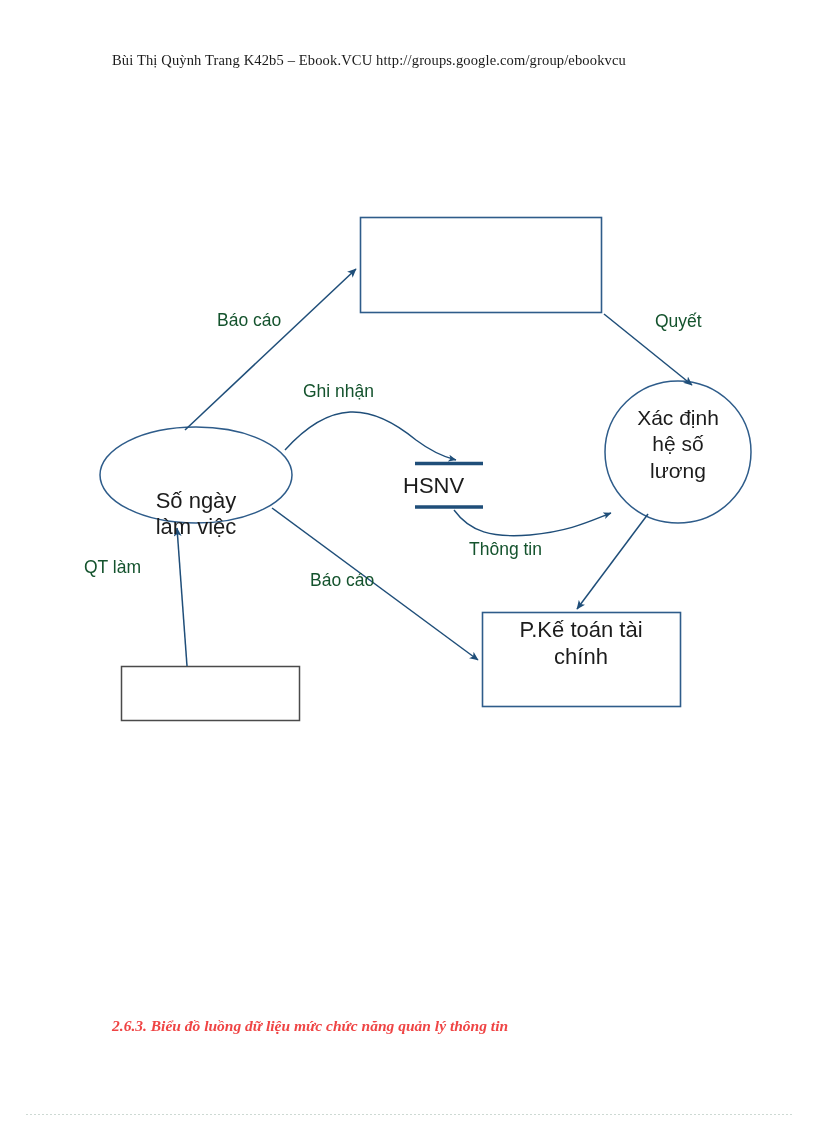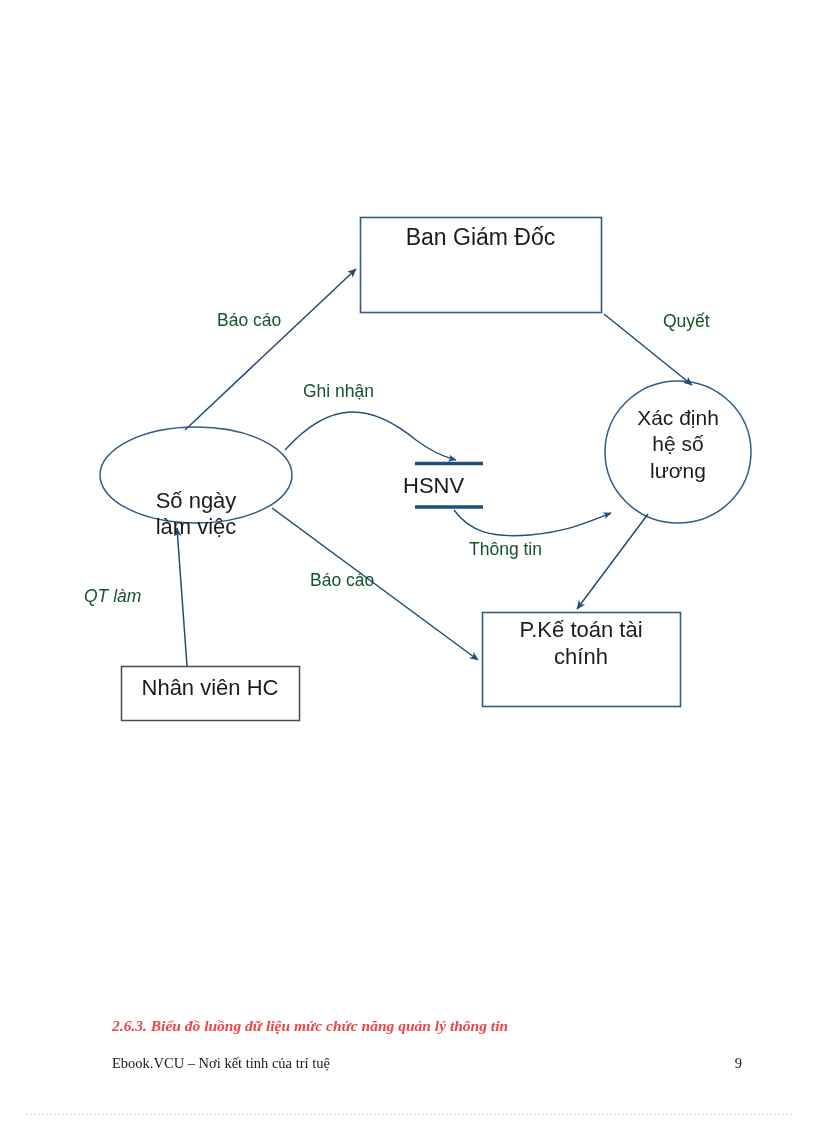--- a/index.html
+++ b/index.html
@@ -67,24 +67,24 @@
 
   
   .edge-label {
     position: absolute;
     color: #14532d;
     font-family: "Liberation Sans", sans-serif;
     font-size: 17.5px;
     white-space: nowrap;
   }
   .el-baocao1  { left: 217px; top: 310px; }
-  .el-quyet    { left: 655px; top: 311px; margin-left: 8px; }
+  .el-quyet    { left: 655px; top: 311px; }
   .el-ghinhan  { left: 303px; top: 381px; }
   .el-thongtin { left: 469px; top: 539px; }
-  .el-qtlam    { left: 84px;  top: 586px; font-style: italic; }
+  .el-qtlam    { left: 84px;  top: 557px; }
   .el-baocao2  { left: 310px; top: 570px; }
 
   
   .doc-caption {
     position: absolute;
     left: 112px;
     top: 1017px;
     font-family: "Liberation Serif", serif;
     font-weight: bold;
     font-style: italic;
@@ -112,20 +112,21 @@
     height: 1px;
     background: repeating-linear-gradient(to right,
       rgba(90,130,110,0.30) 0 2px, rgba(255,255,255,0) 2px 4px);
   }
 </style>
 </head>
 <body>
 
 <div class="page">
 
+  <div class="doc-header">Bùi Thị Quỳnh Trang K42b5 – Ebook.VCU http://groups.google.com/group/ebookvcu</div>
 
   <div class="diagram">
     <svg width="816" height="1123" viewBox="0 0 816 1123" xmlns="http://www.w3.org/2000/svg">
       <defs>
         <marker id="arrow" markerWidth="10" markerHeight="8" refX="8.4" refY="4" orient="auto" markerUnits="userSpaceOnUse">
           <path d="M0,0 L9,4 L0,8 L2.3,4 Z" fill="#1F4E79"></path>
         </marker>
         <marker id="arrowsm" markerWidth="9" markerHeight="7" refX="7.6" refY="3.5" orient="auto" markerUnits="userSpaceOnUse">
           <path d="M0,0 L8,3.5 L0,7 L2,3.5 Z" fill="#1F4E79"></path>
         </marker>
@@ -155,50 +156,44 @@
       <path d="M 454,510 C 470,532 492,538 530,535 C 570,531 588,522 611,513" fill="none" stroke="#1F4E79" stroke-width="1.4" marker-end="url(#arrowsm)"></path>
 
       <path d="M 187,666 L 177,528" fill="none" stroke="#1F4E79" stroke-width="1.5" marker-end="url(#arrow)"></path>
 
       <path d="M 272,508 L 478,660" fill="none" stroke="#1F4E79" stroke-width="1.5" marker-end="url(#arrow)"></path>
 
       <path d="M 648,514 L 577,609" fill="none" stroke="#1F4E79" stroke-width="1.5" marker-end="url(#arrow)"></path>
     </svg>
   </div>
 
-  <div class="node-label nl-bgd">Ban Giám Đốc</div>
 
   <div class="node-label nl-songay">Số ngày
 làm việc</div>
 
   <div class="node-label nl-xacdinh">Xác định
 hệ số
 lương</div>
 
   <div class="node-label nl-hsnv">HSNV</div>
 
   <div class="node-label nl-pke">P.Kế toán tài
 chính</div>
 
-  <div class="node-label nl-nvhc">Nhân viên HC</div>
 
   <div class="edge-label el-baocao1">Báo cáo</div>
 
   <div class="edge-label el-quyet">Quyết</div>
 
   <div class="edge-label el-ghinhan">Ghi nhận</div>
 
   <div class="edge-label el-thongtin">Thông tin</div>
 
   <div class="edge-label el-qtlam">QT làm</div>
 
   <div class="edge-label el-baocao2">Báo cáo</div>
 
   <div class="doc-caption">2.6.3. Biểu đồ luồng dữ liệu mức chức năng quản lý thông tin</div>
 
-  <div class="doc-footer">
-    <span>Ebook.VCU – Nơi kết tinh của trí tuệ</span>
-    <span>9</span>
-  </div>
 
   <div class="scan-line"></div>
 
 </div>
 
 </body></html>

